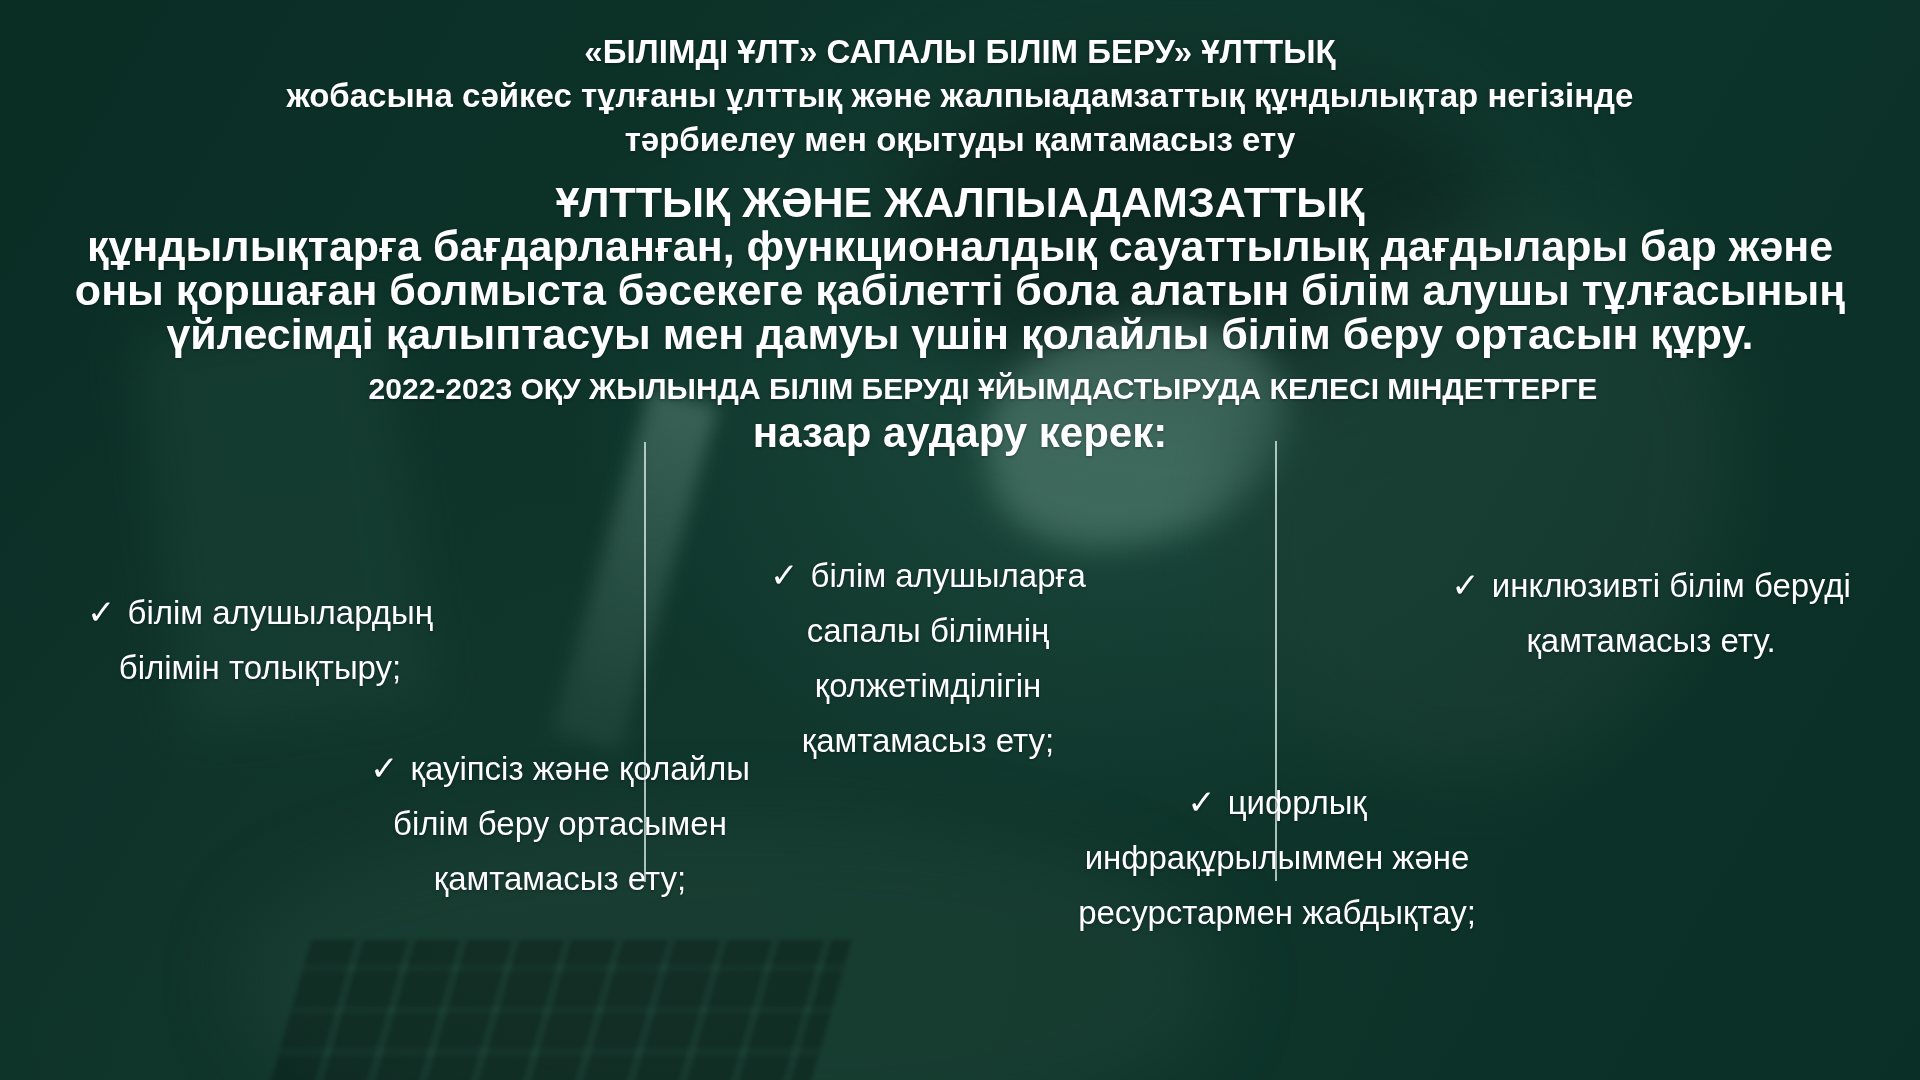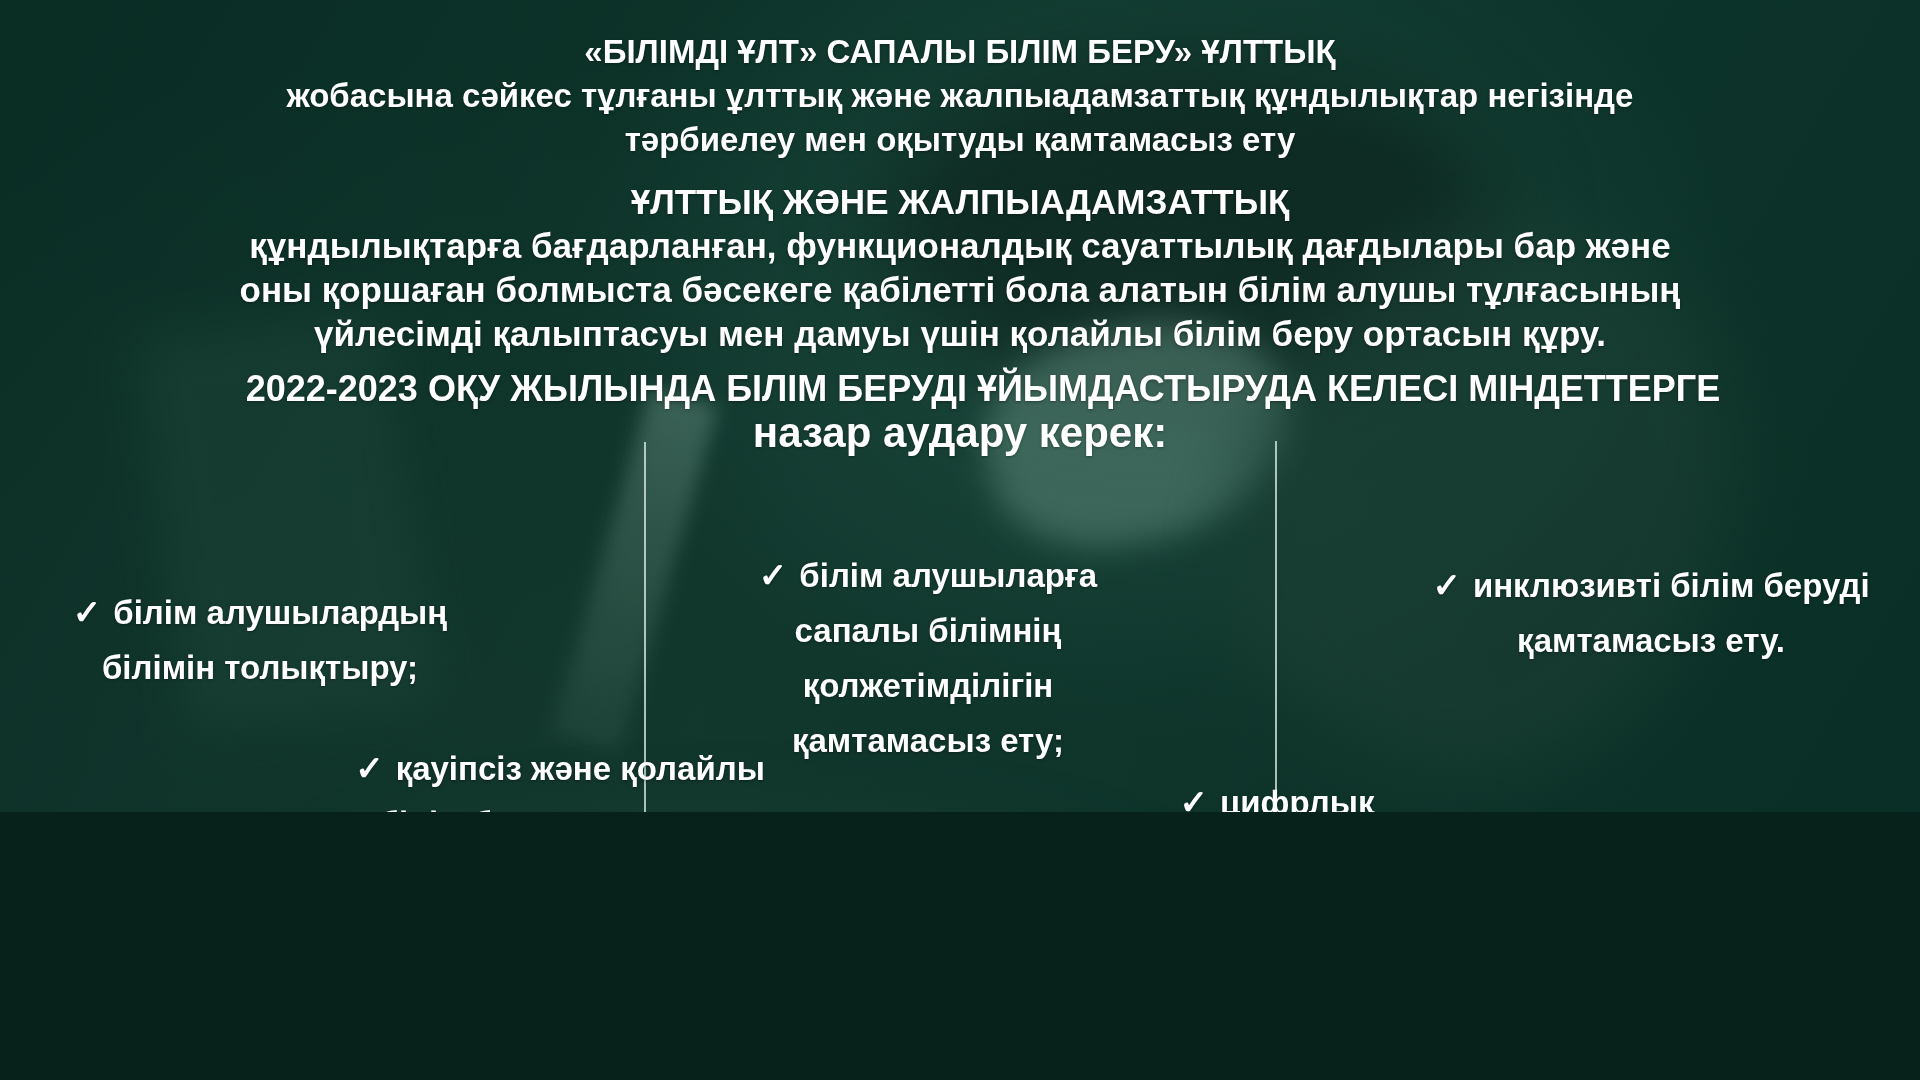--- a/index.html
+++ b/index.html
@@ -1,17 +1,17 @@
 <!DOCTYPE html>
 <html><head>
 <meta charset="utf-8">
 <style>
   html,body{margin:0;padding:0;background:#07211b;}
   .stage{
-    position:relative;width:1920px;height:812px;overflow:hidden;margin:0 auto;
+    position:relative;width:1920px;height:1080px;overflow:hidden;margin:0 auto;
     color:#ffffff;
     font-family:"Liberation Sans",sans-serif;
     background:
       radial-gradient(ellipse 950px 720px at 60% 36%, rgba(44,94,80,0.50), rgba(44,94,80,0) 62%),
       radial-gradient(ellipse 1500px 950px at 28% 88%, rgba(22,56,46,0.55), rgba(22,56,46,0) 70%),
       linear-gradient(120deg,#0a2d24 0%,#0e362c 48%,#0a2f26 100%);
   }
   
   .bg-shape{position:absolute;z-index:0;pointer-events:none;}
   .bg-hood{left:880px;top:60px;width:620px;height:340px;border-radius:50%;
@@ -33,25 +33,25 @@
       repeating-linear-gradient(90deg, rgba(0,0,0,0.35) 0 44px, rgba(40,80,66,0.25) 44px 52px),
       repeating-linear-gradient(0deg, rgba(0,0,0,0.25) 0 34px, rgba(40,80,66,0.2) 34px 42px);}
   
   .vline{position:absolute;z-index:1;width:2px;background:rgba(222,240,234,0.75);}
   .vline-1{left:644px;top:442px;height:440px;}
   .vline-2{left:1275px;top:441px;height:440px;}
   
   .txt{position:absolute;z-index:2;text-align:center;text-shadow:0 1px 3px rgba(0,0,0,0.35);}
   .pre{white-space:pre-line;}
   .header-block{top:30px;left:0;width:1920px;font-weight:700;font-size:33px;line-height:44px;}
-  .goal-block{top:180px;left:0;width:1920px;font-weight:700;font-size:35px;line-height:44px;}
+  .goal-block{top:180px;left:0;width:1920px;font-weight:700;font-size:43px;line-height:44px;}
   .tasks-block{top:366px;left:0;width:1920px;font-weight:700;}
-  .tasks-heading{font-size:36px;line-height:46px;padding-left:46px;}
+  .tasks-heading{font-size:30px;line-height:46px;padding-left:46px;}
   .tasks-subheading{font-size:42px;line-height:42px;}
-  .bullet{font-size:33px;line-height:55px;font-weight:700;}
+  .bullet{font-size:33px;line-height:55px;font-weight:400;}
   .check{display:inline-block;margin-right:12px;font-size:34px;}
   .bullet-text{white-space:pre-line;}
   .bullet-1{left:40px;top:585px;width:440px;}
   .bullet-2{left:340px;top:741px;width:440px;}
   .bullet-3{left:700px;top:548px;width:456px;}
   .bullet-4{left:1040px;top:775px;width:474px;}
   .bullet-5{left:1400px;top:558px;width:502px;}
 </style>
 </head>
 <body>

